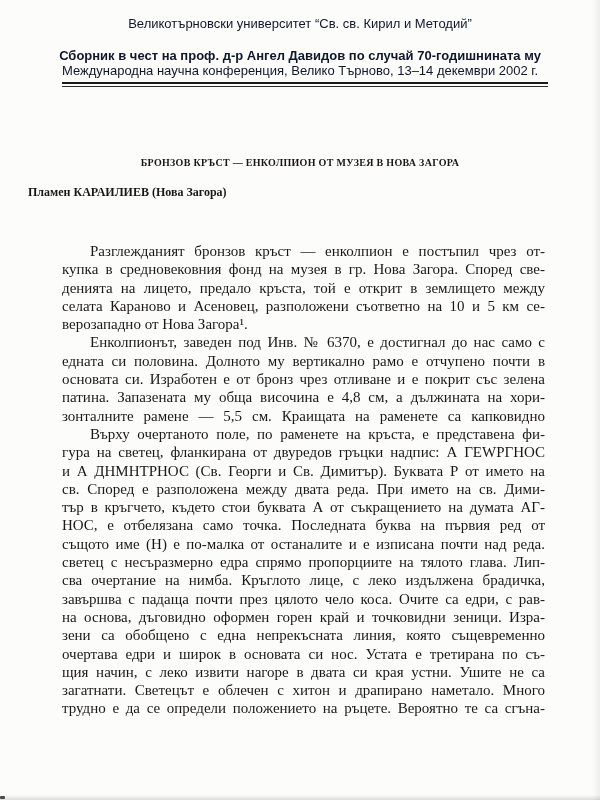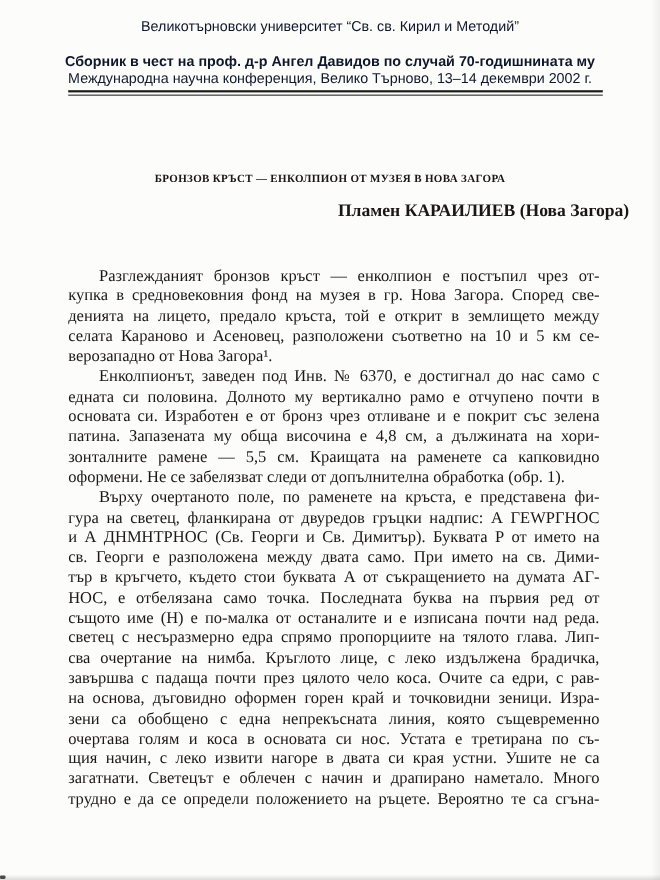--- a/index.html
+++ b/index.html
@@ -36,22 +36,22 @@
     margin: 68px 28px 0;
     text-align: center;
     font-size: 10px;
     font-weight: bold;
     line-height: 16px;
     letter-spacing: 0.3px;
     color: #191715;
   }
   .article-author {
     margin: 13px 28px 0;
-    text-align: right;
-    font-size: 16px;
+    text-align: left;
+    font-size: 12px;
     font-weight: bold;
     line-height: 16px;
     color: #191715;
   }
 
   
   .article-body {
     margin: 42px 55px 0 62px;
     font-size: 15px;
     line-height: 18.3px;
@@ -110,38 +110,37 @@
         <div class="line">денията на лицето, предало кръста, той е открит в землището между</div>
         <div class="line">селата Караново и Асеновец, разположени съответно на 10 и 5 км се-</div>
         <div class="line last">верозападно от Нова Загора¹.</div>
       </div>
       <div class="paragraph">
         <div class="line first">Енколпионът, заведен под Инв. № 6370, е достигнал до нас само с</div>
         <div class="line">едната си половина. Долното му вертикално рамо е отчупено почти в</div>
         <div class="line">основата си. Изработен е от бронз чрез отливане и е покрит със зелена</div>
         <div class="line">патина. Запазената му обща височина е 4,8 см, а дължината на хори-</div>
         <div class="line">зонталните рамене — 5,5 см. Краищата на раменете са капковидно</div>
-        <div class="line last">оформени. Не се забелязват следи от допълнителна обработка (обр. 1).</div>
       </div>
       <div class="paragraph">
         <div class="line first">Върху очертаното поле, по раменете на кръста, е представена фи-</div>
         <div class="line">гура на светец, фланкирана от двуредов гръцки надпис: А ГЕWРГНОС</div>
         <div class="line">и А ДНМНТРНОС (Св. Георги и Св. Димитър). Буквата Р от името на</div>
-        <div class="line">св. Георги е разположена между двата само. При името на св. Дими-</div>
+        <div class="line">св. Според е разположена между двата реда. При името на св. Дими-</div>
         <div class="line">тър в кръгчето, където стои буквата А от съкращението на думата АГ-</div>
         <div class="line">НОС, е отбелязана само точка. Последната буква на първия ред от</div>
         <div class="line">същото име (Н) е по-малка от останалите и е изписана почти над реда.</div>
         <div class="line">светец с несъразмерно едра спрямо пропорциите на тялото глава. Лип-</div>
         <div class="line">сва очертание на нимба. Кръглото лице, с леко издължена брадичка,</div>
         <div class="line">завършва с падаща почти през цялото чело коса. Очите са едри, с рав-</div>
         <div class="line">на основа, дъговидно оформен горен край и точковидни зеници. Изра-</div>
         <div class="line">зени са обобщено с една непрекъсната линия, която същевременно</div>
-        <div class="line">очертава голям и коса в основата си нос. Устата е третирана по съ-</div>
+        <div class="line">очертава едри и широк в основата си нос. Устата е третирана по съ-</div>
         <div class="line">щия начин, с леко извити нагоре в двата си края устни. Ушите не са</div>
-        <div class="line">загатнати. Светецът е облечен с начин и драпирано наметало. Много</div>
+        <div class="line">загатнати. Светецът е облечен с хитон и драпирано наметало. Много</div>
         <div class="line">трудно е да се определи положението на ръцете. Вероятно те са сгъна-</div>
       </div>
     </main>
 
   <div class="scan-edge-right"></div>
   <div class="scan-edge-bottom"></div>
   <div class="scan-speck"></div>
 
 </div>
 

